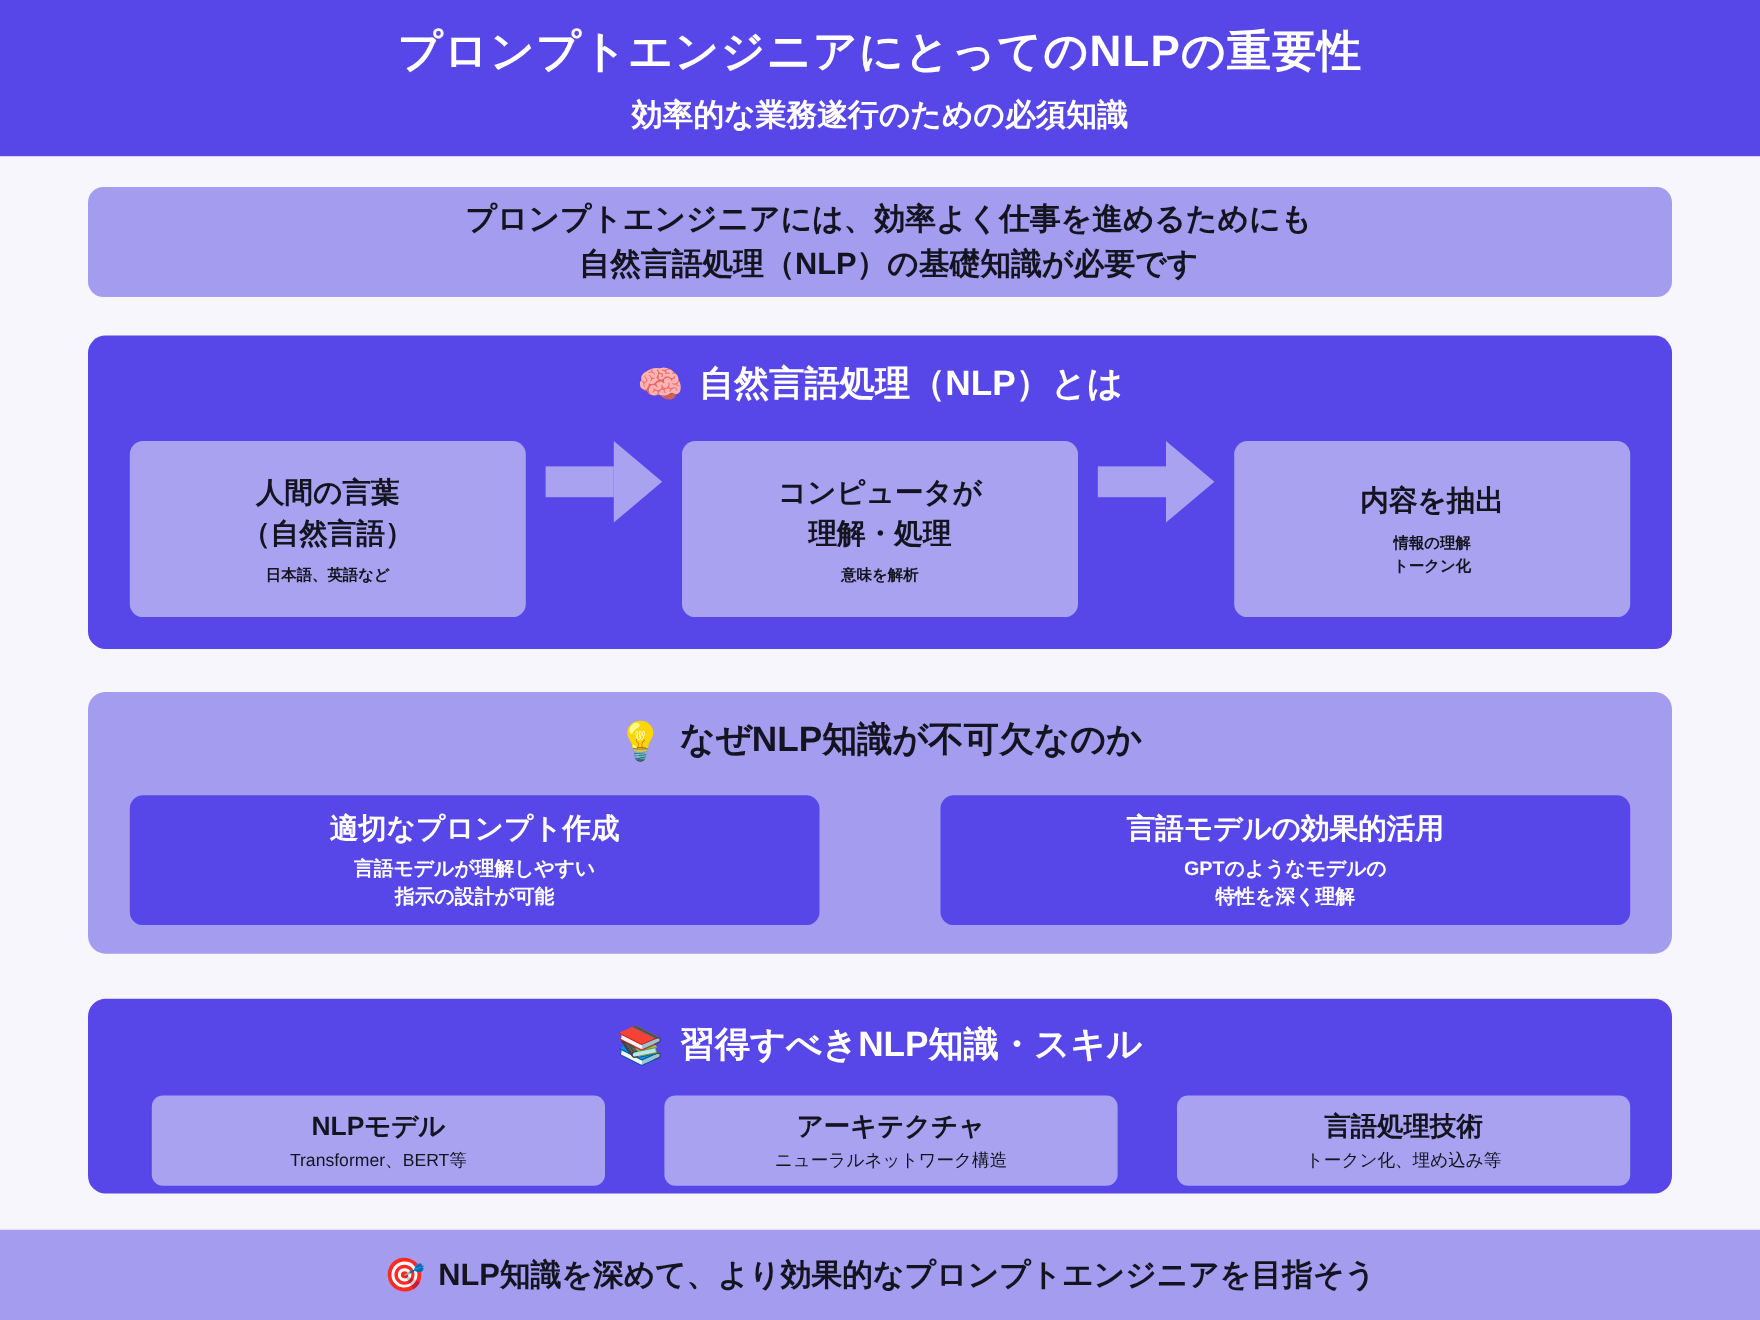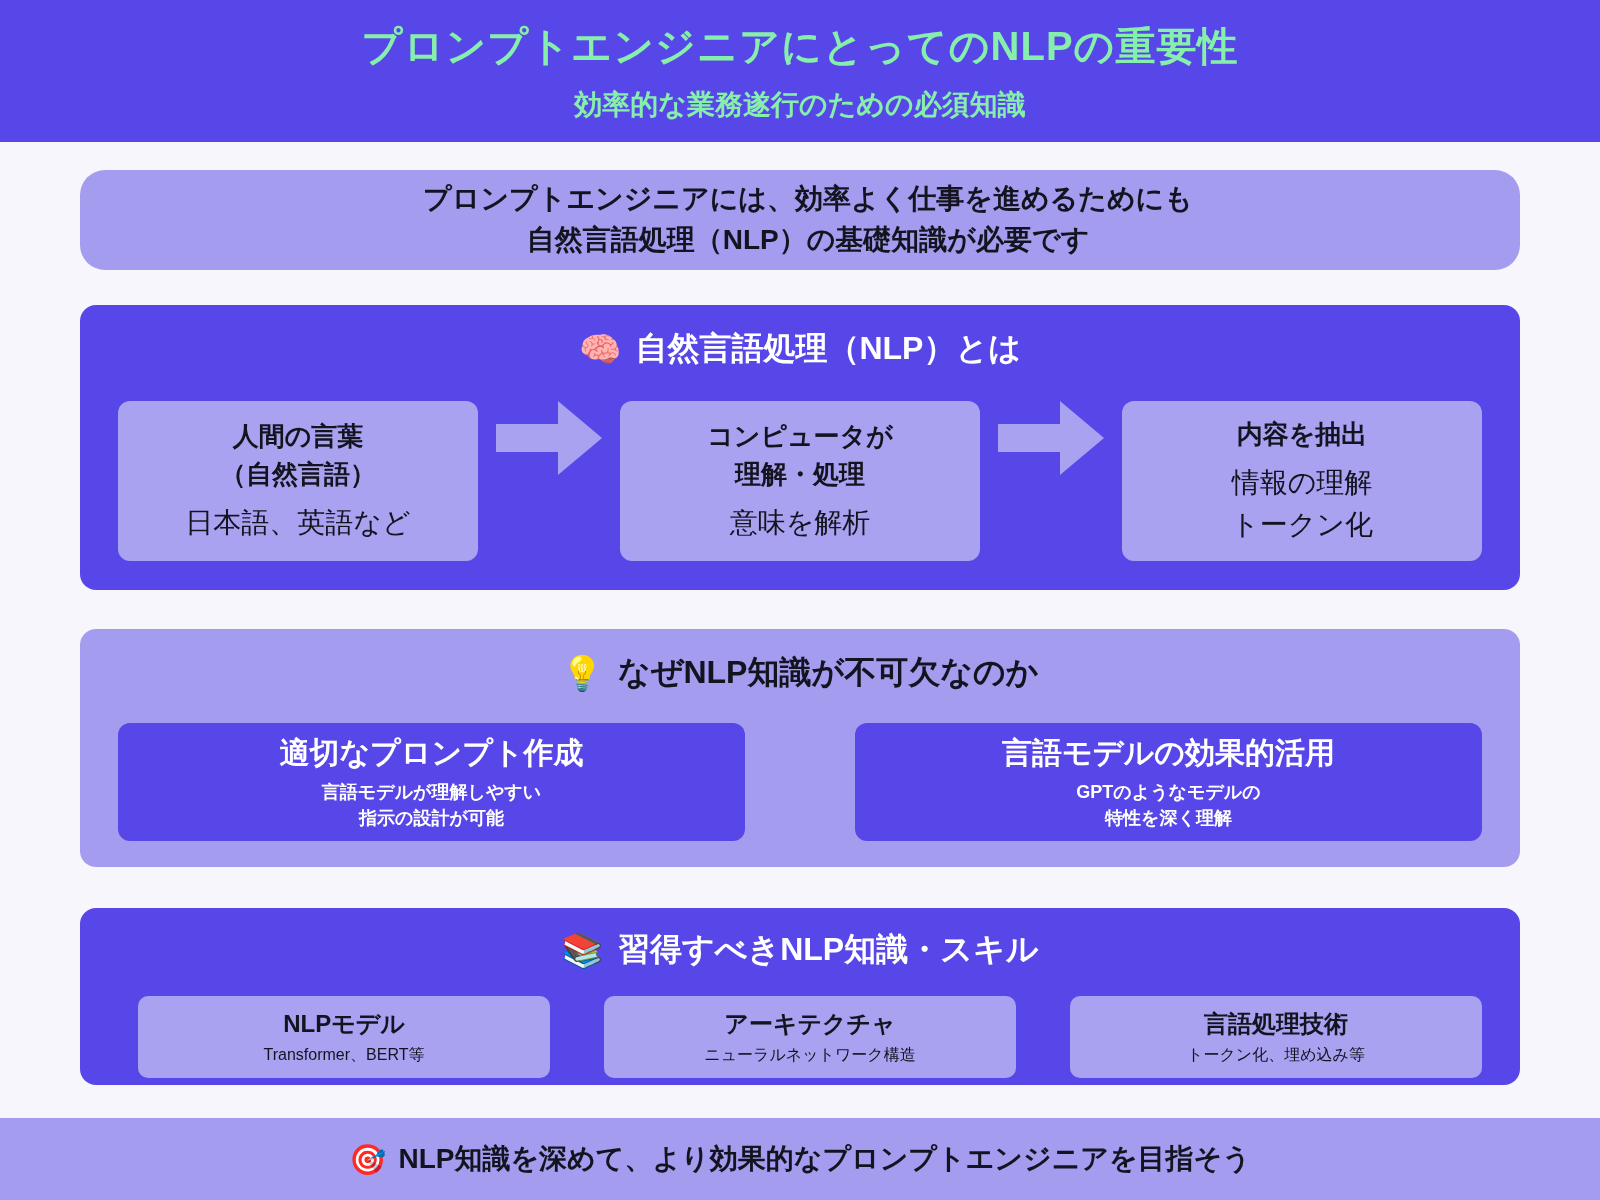--- a/index.html
+++ b/index.html
@@ -8,34 +8,34 @@
     background: #F7F6FC;
     font-family: "Liberation Sans", "DejaVu Sans", sans-serif;
     color: #141420;
     overflow: hidden;
   }
 
   
   .header {
     height: 142px;
     background: #5847E8;
-    color: #86efac;
+    color: #ffffff;
     display: flex; flex-direction: column;
     align-items: center; justify-content: center;
     gap: 12px;
   }
   .header-title { font-size: 40px; font-weight: bold; letter-spacing: 1px; }
   .header-subtitle { font-size: 28px; font-weight: bold; }
 
   
   .intro {
     margin: 28px 80px 0;
     height: 100px;
     background: #A49CEF;
-    border-radius: 25px;
+    border-radius: 14px;
     display: flex; flex-direction: column;
     align-items: center; justify-content: center;
     font-size: 28px; font-weight: bold;
     line-height: 1.45;
     text-align: center;
     padding-left: 16px;
   }
 
   
   .section {
@@ -62,21 +62,21 @@
     width: 360px; height: 160px;
     background: #A9A2F0;
     color: #141420;
     border-radius: 12px;
     display: flex; flex-direction: column;
     align-items: center; justify-content: center;
     text-align: center;
     padding: 10px;
   }
   .flow-card .card-title { font-size: 26px; font-weight: bold; line-height: 1.45; }
-  .flow-card .card-desc { font-size: 28px; font-weight: normal; line-height: 1.5; margin-top: 8px; }
+  .flow-card .card-desc { font-size: 14px; font-weight: bold; line-height: 1.5; margin-top: 8px; }
 
   .arrow { display: flex; align-items: center; }
   .arrow-bar { width: 62px; height: 28px; background: #A9A2F0; }
   .arrow-head {
     width: 0; height: 0;
     border-left: 44px solid #A9A2F0;
     border-top: 37px solid transparent;
     border-bottom: 37px solid transparent;
   }
 
@@ -89,21 +89,21 @@
   .why-card {
     width: 627px; height: 118px;
     background: #5847E8;
     color: #fff;
     border-radius: 12px;
     display: flex; flex-direction: column;
     align-items: center; justify-content: center;
     text-align: center;
     padding: 8px;
   }
-  .why-card .card-title { font-size: 30px; font-weight: bold; }
+  .why-card .card-title { font-size: 26px; font-weight: bold; }
   .why-card .card-desc { font-size: 18px; font-weight: bold; line-height: 1.4; margin-top: 6px; }
 
   
   .section3 { margin-top: 41px; height: 177px; padding-top: 20px; }
   .skills-row {
     margin-top: 24px;
     display: flex; justify-content: space-between; margin-left: 20px;
   }
   .skill-card {
     width: 412px; height: 82px;

